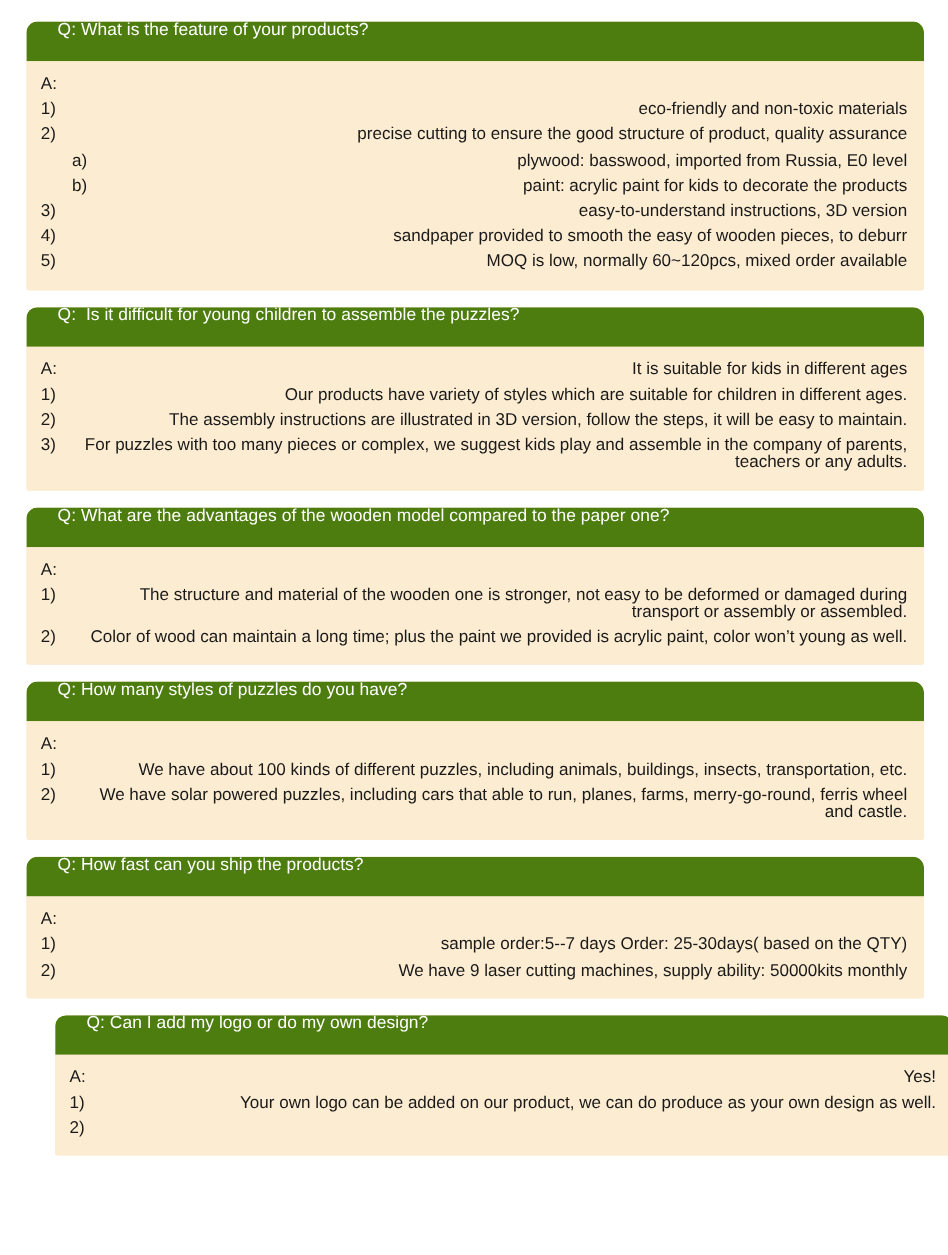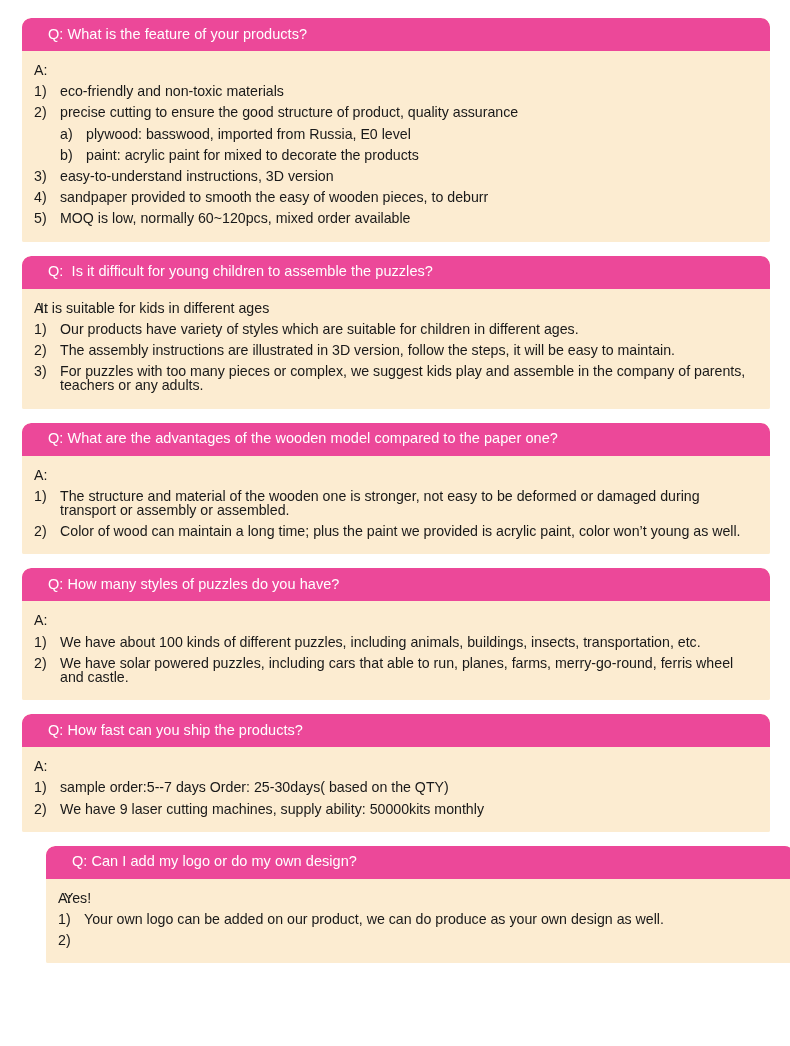--- a/index.html
+++ b/index.html
@@ -24,25 +24,24 @@
   .faq-card {
     width: 748px;
     margin-bottom: 14px;
     border-radius: 9px 9px 2px 2px;
     overflow: hidden;
     background: #fcecd1;
   }
   .faq-card:last-child { margin-bottom: 0; margin-left: 24px; }
 
   .q-header {
-    background: #ec4899;
+    background: #4d7c0f;
     border-radius: 9px 9px 0 0;
     height: 33px;
     display: flex;
-    align-items: center;
     padding: 0 10px 0 26px;
     box-sizing: border-box;
   }
   .q-header .q-text {
     color: #ffffff;
     font-size: 14.5px;
     line-height: 1.1;
     letter-spacing: 0.05px;
     white-space: pre;
   }
@@ -61,20 +60,21 @@
     line-height: 1.0;
     padding: 3px 0 4px 0;
   }
   .a-line .marker {
     flex: 0 0 auto;
     white-space: pre;
   }
   .a-line .content {
     flex: 1 1 auto;
     white-space: pre-wrap;
+    text-align: right;
   }
 
   
   .lvl-a .marker  { width: 0px; }
   .lvl-a .content { padding-left: 0; }
 
   .lvl-1 .marker  { width: 26px; }
   .lvl-2 .marker  { width: 26px; margin-left: 26px; }
 </style>
 </head>
@@ -98,21 +98,21 @@
           <div class="a-line lvl-1">
             <span class="marker">2)</span>
             <span class="content">precise cutting to ensure the good structure of product, quality assurance</span>
           </div>
           <div class="a-line lvl-2">
             <span class="marker">a)</span>
             <span class="content">plywood: basswood, imported from Russia, E0 level</span>
           </div>
           <div class="a-line lvl-2">
             <span class="marker">b)</span>
-            <span class="content">paint: acrylic paint for mixed to decorate the products</span>
+            <span class="content">paint: acrylic paint for kids to decorate the products</span>
           </div>
           <div class="a-line lvl-1">
             <span class="marker">3)</span>
             <span class="content">easy-to-understand instructions, 3D version</span>
           </div>
           <div class="a-line lvl-1">
             <span class="marker">4)</span>
             <span class="content">sandpaper provided to smooth the easy of wooden pieces, to deburr</span>
           </div>
           <div class="a-line lvl-1">

